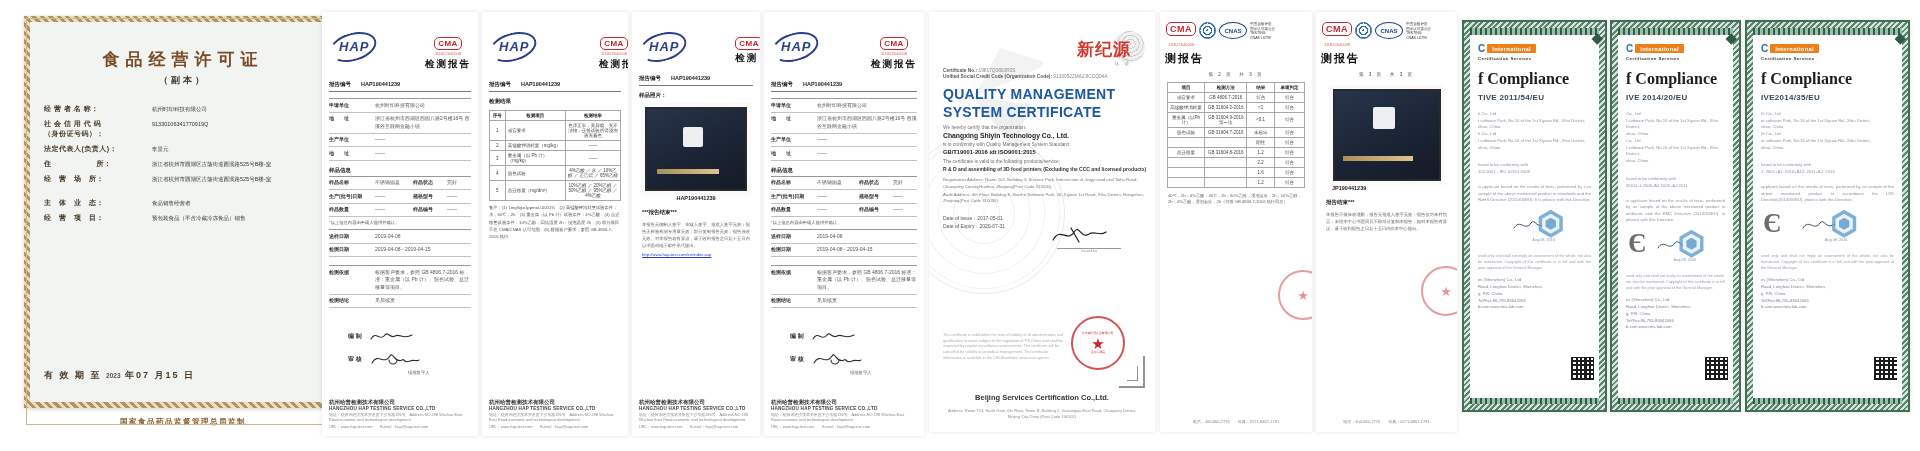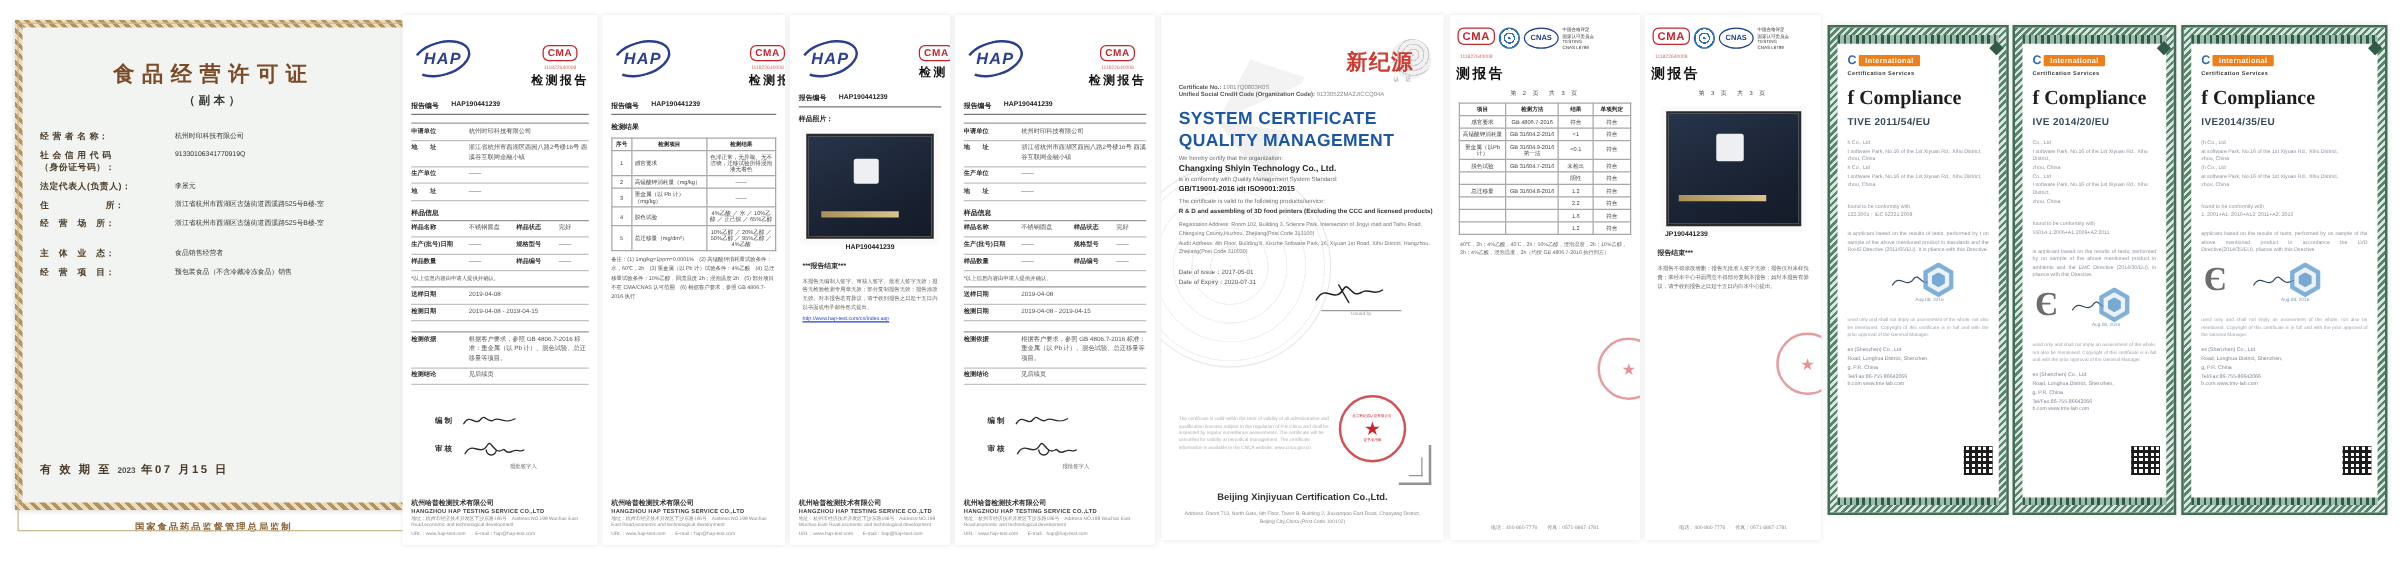--- a/index.html
+++ b/index.html
@@ -1,21 +1,21 @@
 <!DOCTYPE html>
 <html><head>
 <meta charset="utf-8">
 <style>
   html,body{margin:0;padding:0;background:#fff}
   .stage{position:relative;width:1920px;height:451px;background:#fff;overflow:hidden;
          font-family:"Liberation Sans",sans-serif;color:#222}
   .cert{position:absolute;background:#fff;box-shadow:0 0 4px rgba(60,70,80,.15);
         display:flex;flex-direction:column;overflow:hidden}
   
-  .lic-wrap{position:absolute;left:12px;top:16px;width:318px}
+  .lic-wrap{position:absolute;left:24px;top:16px;width:318px}
   .lic-paper{height:392px;background:#f1f4f1;border:6px solid #cdb585;
     border-image:repeating-linear-gradient(45deg,#b3925c 0 3px,#e9dcc0 3px 6px) 6;
     box-shadow:0 1px 4px rgba(0,0,0,.18);display:flex;flex-direction:column;padding:12px 14px;box-sizing:border-box}
   .lic-inner{position:absolute;inset:2px;border:1px solid #c9b88e;pointer-events:none}
   .lic-title{text-align:center;font-family:"Liberation Serif",serif;font-weight:bold;
     font-size:17px;letter-spacing:6px;color:#7b4a28;margin-top:14px}
   .lic-sub{text-align:center;font-weight:bold;font-size:9px;letter-spacing:3px;color:#333;margin-top:3px}
   .lic-rows{margin-top:12px}
   .lic-row{display:flex;margin:5px 0;align-items:flex-start}
   .lic-l{width:108px;flex-shrink:0;font-weight:bold;color:#4a3a26;font-size:7px;white-space:pre-line;letter-spacing:.5px}
@@ -473,22 +473,22 @@
     <div class="q-globe"></div>
     <div class="q-shard"></div>
     <div class="xjy">
       <div class="xjy-globe"></div>
       <div class="xjy-text">新纪源</div>
       <div class="xjy-sub">认 证</div>
     </div>
     <div class="q-meta"><span>Certificate No.:</span> <span class="mv">19817Q0803R0S</span></div>
     <div class="q-meta" style="margin-top:1px"><span>Unified Social Credit Code (Organization Code):</span> <span class="mv">91330522MA2JICCQ04A</span></div>
     <div class="q-title">
+      <div>QUALITY MANAGEMENT</div>
       <div>SYSTEM CERTIFICATE</div>
-      <div>QUALITY MANAGEMENT</div>
     </div>
     <div class="q-line">We hereby certify that the organization:</div>
     <div class="q-co">Changxing Shiyin Technology Co., Ltd.</div>
     <div class="q-line">is in conformity with Quality Management System Standard:</div>
     <div class="q-std">GB/T19001-2016 idt ISO9001:2015</div>
     <div class="q-line">The certificate is valid to the following products/service:</div>
     <div class="q-scope">R &amp; D and assembling of 3D food printers (Excluding the CCC and licensed products)</div>
     <div class="q-addr">Registration Address: Room 102, Building 3, Science Park, Intersection of Jingyi road and Taihu Road, Changxing County,Huzhou, Zhejiang(Post Code 313100)</div>
     <div class="q-addr" style="margin-top:2px">Audit Address: 4th Floor, Building 8, Xixizhe Software Park, 16, Xiyuan 1st Road, Xihu District, Hangzhou, Zhejiang(Post Code 310030)</div>
     <div class="q-dates">
@@ -499,21 +499,21 @@
         <path d="M4 16 C12 2,18 20,26 7 C30 1,32 15,40 10 C46 6,50 13,57 8 M22 4 L30 18" fill="none" stroke="#1f1f1f" stroke-width="1.2" stroke-linecap="round"></path>
       </svg>
     <div class="q-sig-line">Issued by</div>
     <div class="q-seal">
       <div class="st">北京新纪源认证有限公司</div>
       <div class="star">★</div>
       <div class="st">证书专用章</div>
     </div>
     <div class="q-legal">The certificate is valid within the term of validity of all administrative and qualification licenses subject to the regulation of P.R.China and shall be inspected by regular surveillance assessments. The certificate will be cancelled for validity at periodical management. The certificate information is available in the CNCA website: www.cnca.gov.cn</div>
     <div class="q-corner"></div>
-    <div class="q-issuer">Beijing Xinjiyuan Certification Co.,Ltd.</div>
+    <div class="q-issuer">Beijing Services Certification Co.,Ltd.</div>
     <div class="q-iaddr">Address: Room 713, North Gate, 6th Floor, Tower B, Building 2, Jiuxianqiao East Road, Chaoyang District, Beijing City,China (Post Code 100102)</div>
   </div>
 
   <div class="cert" style="left:1160px;top:12px;width:152px;height:420px">
     <div class="cmah">
       <span class="cma-badge" style="font-size:9px">CMA</span>
       <span class="apac"></span>
       <span class="cnas">CNAS</span>
       <span class="cnas-side">中国合格评定
 国家认可委员会

